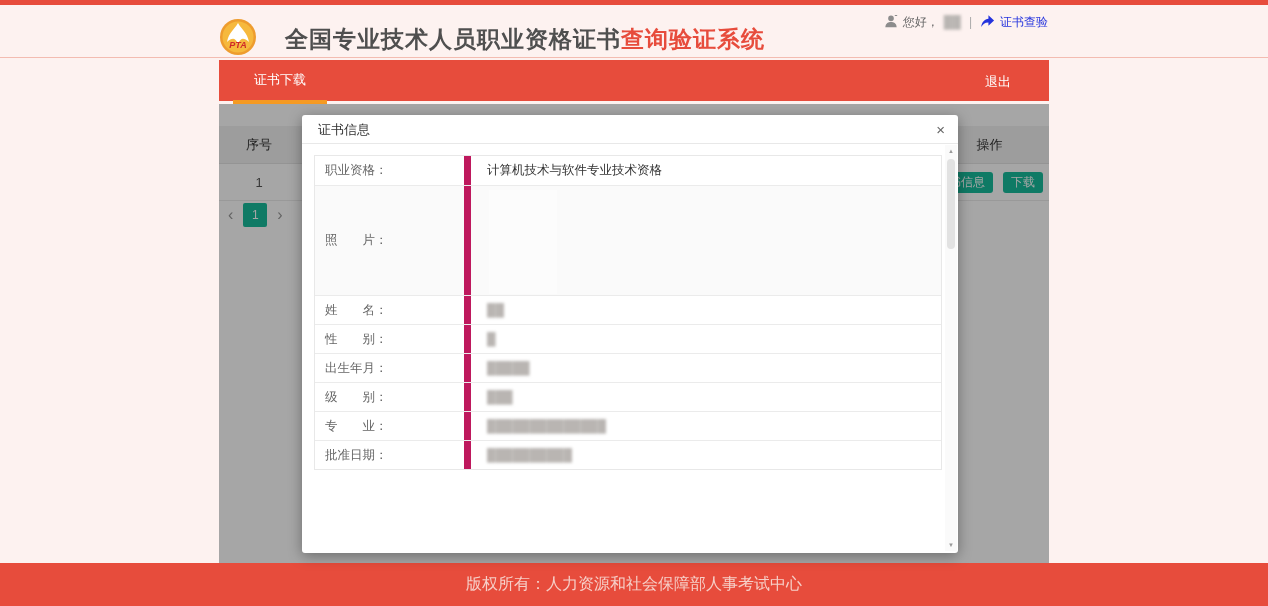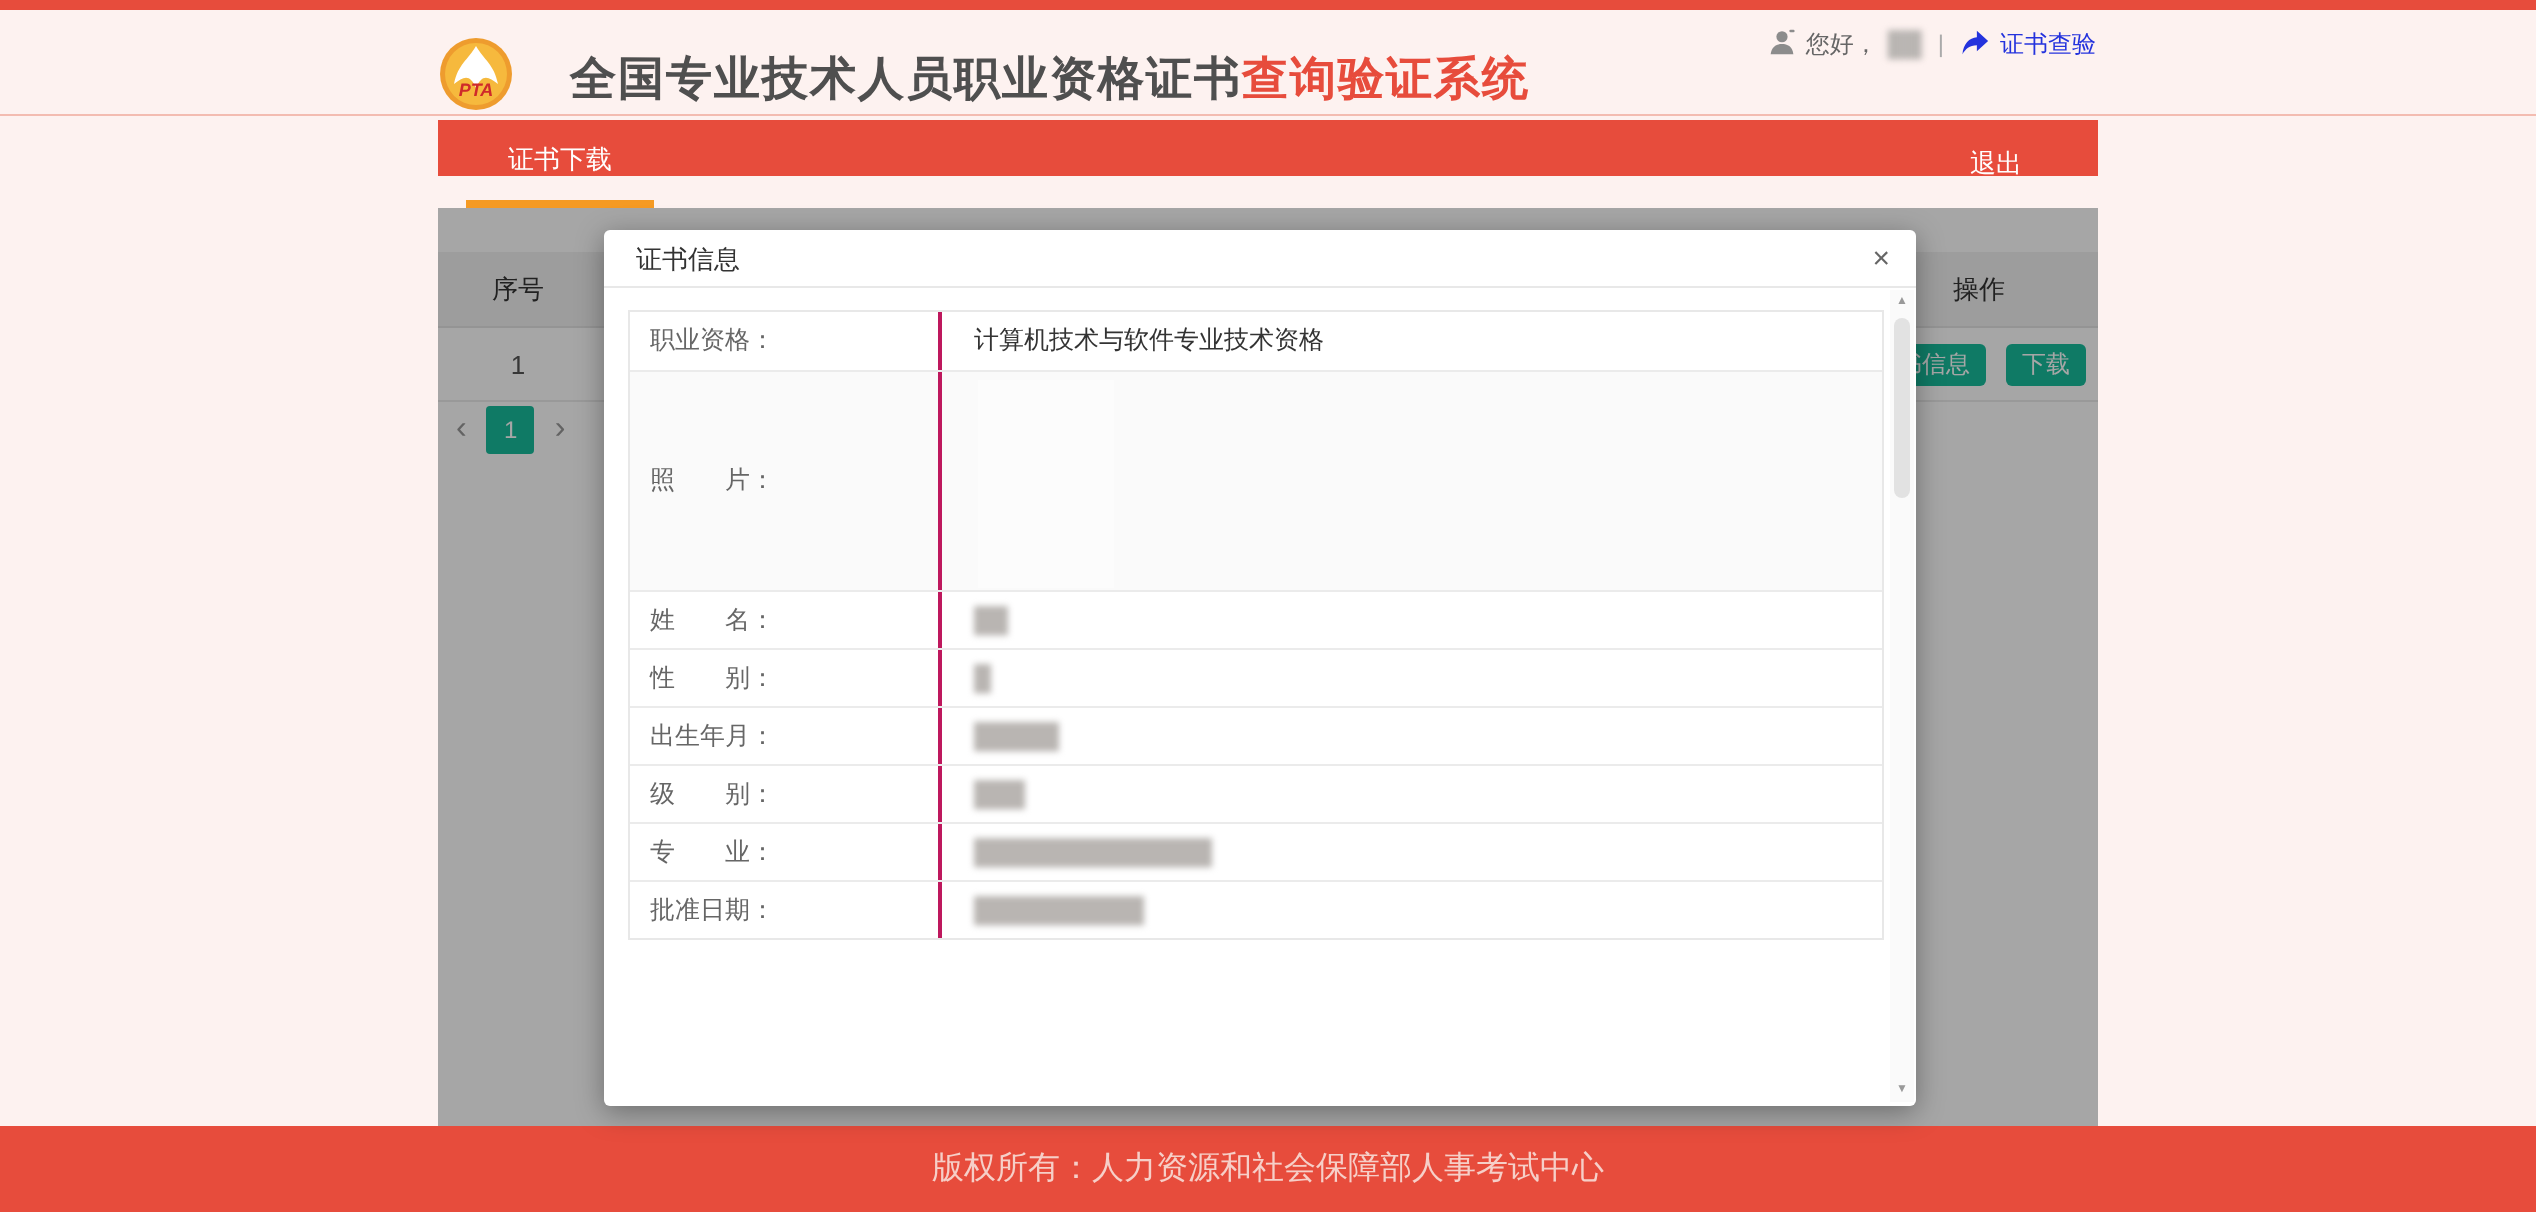--- a/index.html
+++ b/index.html
@@ -14,21 +14,21 @@
   .logo { position:absolute; left:220px; top:19px; width:36px; height:36px; }
   .title-wrap { position:absolute; left:262px; top:24px; font-size:23px; font-weight:bold; letter-spacing:1px; white-space:nowrap;margin-left:23px; }
   .title-main { color:#4f4f4f; }
   .title-accent { color:#e74c3c; }
   .user-area { position:absolute; top:13px; right:220px; height:18px; display:flex; align-items:center; gap:5px; font-size:12px; color:#666; white-space:nowrap; }
   .user-area .sep { color:#aaa; margin:0 3px; }
   .verify-link { color:#2433dd; text-decoration:none; cursor:pointer; }
   .icon-svg { display:inline-block; vertical-align:middle; }
 
   
-  .navbar { position:absolute; left:219px; top:60px; width:830px; height:28px; background:#e74c3c; }
+  .navbar { position:absolute; left:219px; top:60px; width:830px; height:41px; background:#e74c3c; }
   .nav-tab { position:absolute; left:14px; top:0; height:44px; line-height:40px; padding:0 21px; color:#fff; font-size:13px; cursor:pointer; border-bottom:4px solid #f59a23; }
   .logout { position:absolute; right:38px; top:0; height:44px; line-height:44px; color:#fff; font-size:13px; cursor:pointer; }
 
   
   .panel { position:absolute; left:219px; top:104px; width:830px; height:459px; background:#fff; z-index:1; }
   .tbl-head { position:absolute; left:0; top:22px; width:830px; height:38px; background:#f2f2f2; border-bottom:1px solid #e4e4e4; font-size:13px; color:#333; }
   .th-seq { position:absolute; left:0; top:0; width:80px; height:38px; line-height:38px; text-align:center; }
   .th-action { position:absolute; left:711px; top:0; width:119px; height:38px; line-height:38px; text-align:center; }
   .tbl-row { position:absolute; left:0; top:60px; width:830px; height:37px; border-bottom:1px solid #ececec; font-size:13px; color:#555; }
   .td-seq { position:absolute; left:0; top:0; width:80px; height:37px; line-height:37px; text-align:center; }
@@ -42,21 +42,21 @@
 
   
   .modal { position:absolute; left:302px; top:115px; width:656px; height:438px; background:#fff; border-radius:3px; box-shadow:0 3px 14px rgba(0,0,0,0.35); z-index:3; }
   .modal-head { position:relative; height:29px; border-bottom:1px solid #e8e8e8; }
   .modal-title { position:absolute; left:16px; top:0; line-height:29px; font-size:13px; color:#333; }
   .modal-close { position:absolute; right:13px; top:0; line-height:29px; font-size:15px; color:#666; cursor:pointer; }
   .fields-table { position:absolute; left:12px; top:40px; width:628px; border:1px solid #e8e8e8; }
   .f-row { display:flex; height:29px; border-top:1px solid #ebebeb; font-size:12.5px; }
   .f-row:first-child { border-top:none; }
   .f-row.photo-row { height:110px; background:#fafafa; }
-  .f-label { width:156px; border-right:2px solid #be185d; color:#666; padding-left:10px; display:flex; align-items:center; flex:none; }
+  .f-label { width:156px; border-right:7px solid #be185d; color:#666; padding-left:10px; display:flex; align-items:center; flex:none; }
   .photo-row .f-label { align-items:center; }
   .f-value { flex:1; color:#333; padding-left:16px; display:flex; align-items:center; overflow:hidden; }
   .masked { color:#b9b5b2; filter:blur(1.6px); font-size:12px; }
   .photo-frame { width:68px; height:104px; margin:3px 0 0 2px; overflow:hidden; position:relative; background:#fcfcfc; }
   .photo-blur { position:absolute; inset:-8px;
     background-image:
       radial-gradient(ellipse 21px 17px at 50% 54%, #d49a87 0%, #cf9484 55%, rgba(207,148,132,0) 75%),
       radial-gradient(ellipse 27px 27px at 50% 31%, #3d3531 0%, #55463f 48%, rgba(85,70,63,0) 70%),
       radial-gradient(ellipse 15px 26px at 50% 72%, #d8a violet 0%, rgba(0,0,0,0) 0%),
       radial-gradient(ellipse 38px 30px at 50% 98%, #c9d6e2 0%, #cdd9e4 55%, rgba(205,217,228,0) 75%);

